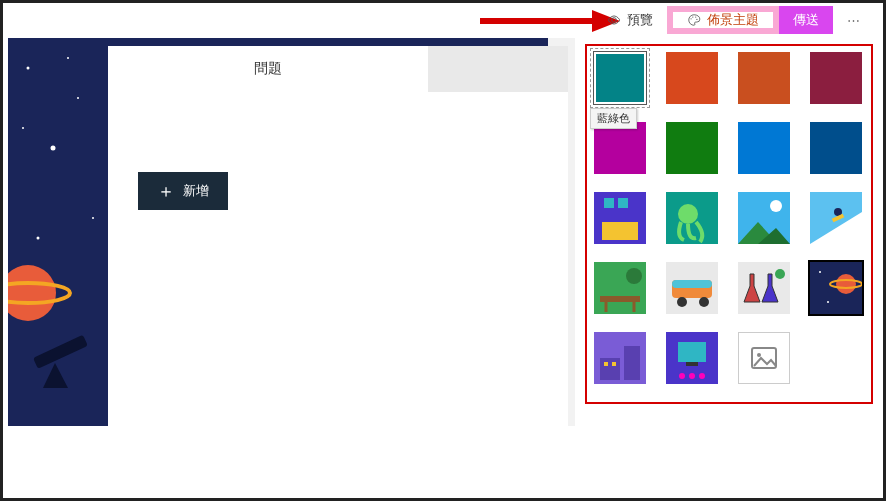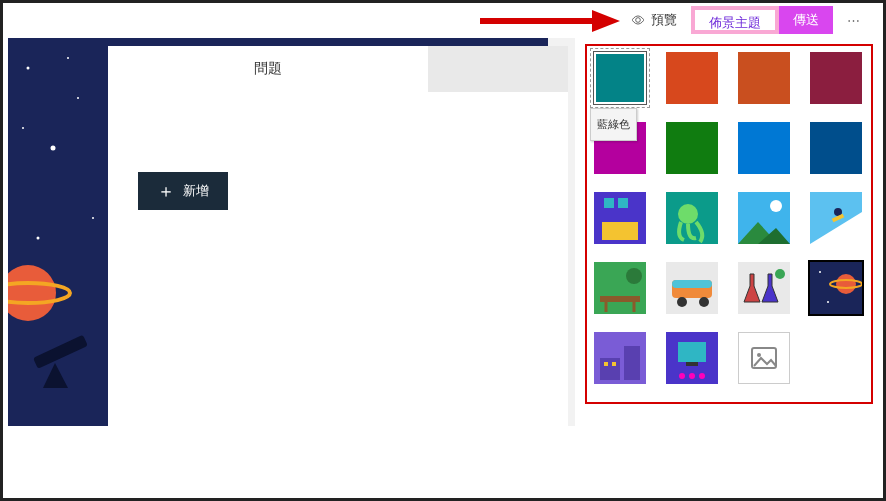--- a/index.html
+++ b/index.html
@@ -17,21 +17,21 @@
 .toolbar {
   position: absolute;
   top: 6px; right: 10px; height: 28px;
   display: flex; align-items: center; gap: 0;
 }
 .toolbar .btn {
   height: 28px; display: flex; align-items: center; justify-content: center;
   padding: 0 14px; font-size: 13px; gap: 6px; cursor: pointer;
 }
 .preview-btn { color: #333; }
-.theme-btn { color: #6d28d9; border: 4px solid #f9a8d4; flex-direction: column; }
+.theme-btn { color: #c2410c; border: 6px solid #f9a8d4; }
 .send-btn { background: #d946ef; color: #fff; padding: 0 22px; }
 .more-btn { color: #555; padding: 0 10px; letter-spacing: 2px; }
 .icon-shape { width: 14px; height: 14px; }
 
 
 .arrow {
   position: absolute; top: 10px; left: 480px; width: 140px; height: 22px;
 }
 
 
@@ -78,21 +78,21 @@
   grid-template-columns: repeat(4, 52px);
   grid-auto-rows: 52px;
   gap: 18px 20px;
 }
 .swatch { width: 52px; height: 52px; cursor: pointer; position: relative; }
 .swatch.selected { outline: 1px dashed #999; outline-offset: 3px; border: 2px solid #fff; box-shadow: 0 0 0 1px #555; }
 .swatch.img-outline { outline: 2px solid #000; }
 .tooltip {
   position: absolute; top: 108px; left: 590px;
   background: #f4f4f4; border: 1px solid #ccc;
-  font-size: 11px; padding: 8px 6px; color: #333;
+  font-size: 11px; padding: 2px 6px; color: #333;
   box-shadow: 1px 1px 2px rgba(0,0,0,.2);
 }
 .upload-sw { border: 1px solid #ccc; display:flex; align-items:center; justify-content:center; }
 </style>
 </head>
 <body>
 
 <div class="app-border"></div>
 
 <svg class="arrow" viewBox="0 0 140 22">

